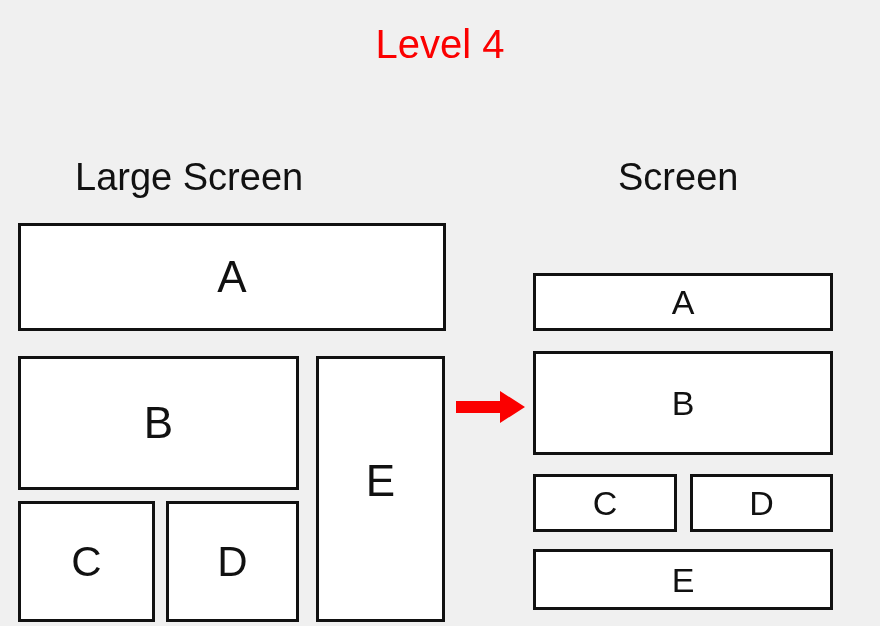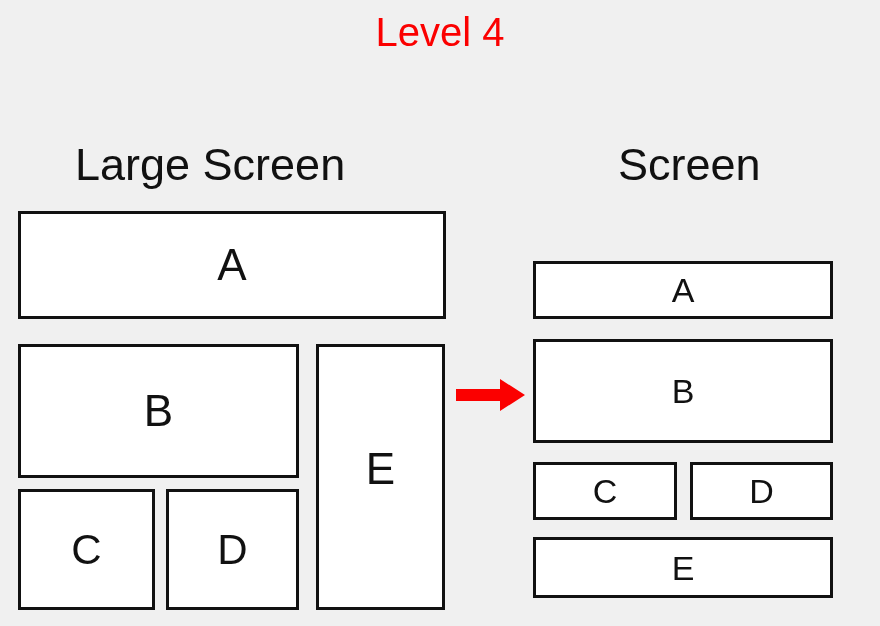--- a/index.html
+++ b/index.html
@@ -12,20 +12,21 @@
     background: #f0f0f0;
     font-family: "Liberation Sans", sans-serif;
     overflow: hidden;
     position: relative;
   }
   #page {
     position: relative;
     width: 880px;
     height: 598px;
     background: #f0f0f0;
+    margin-top: 12px;
   }
 
   
   .title {
     position: absolute;
     left: 0;
     top: 8px;
     width: 880px;
     text-align: center;
     color: #fb0000;
@@ -43,21 +44,21 @@
     color: #1a1a1a;
     font-size: 29px;
     font-weight: 400;
     line-height: 38px;
   }
 
   
   .section-heading {
     position: absolute;
     color: #111111;
-    font-size: 45px;
+    font-size: 38px;
     font-weight: 400;
     line-height: 46px;
     white-space: nowrap;
   }
   #heading-large { left: 75px;  top: 142px; }
   #heading-mobile { left: 618px; top: 142px; }
 
   
   .cell {
     position: absolute;

